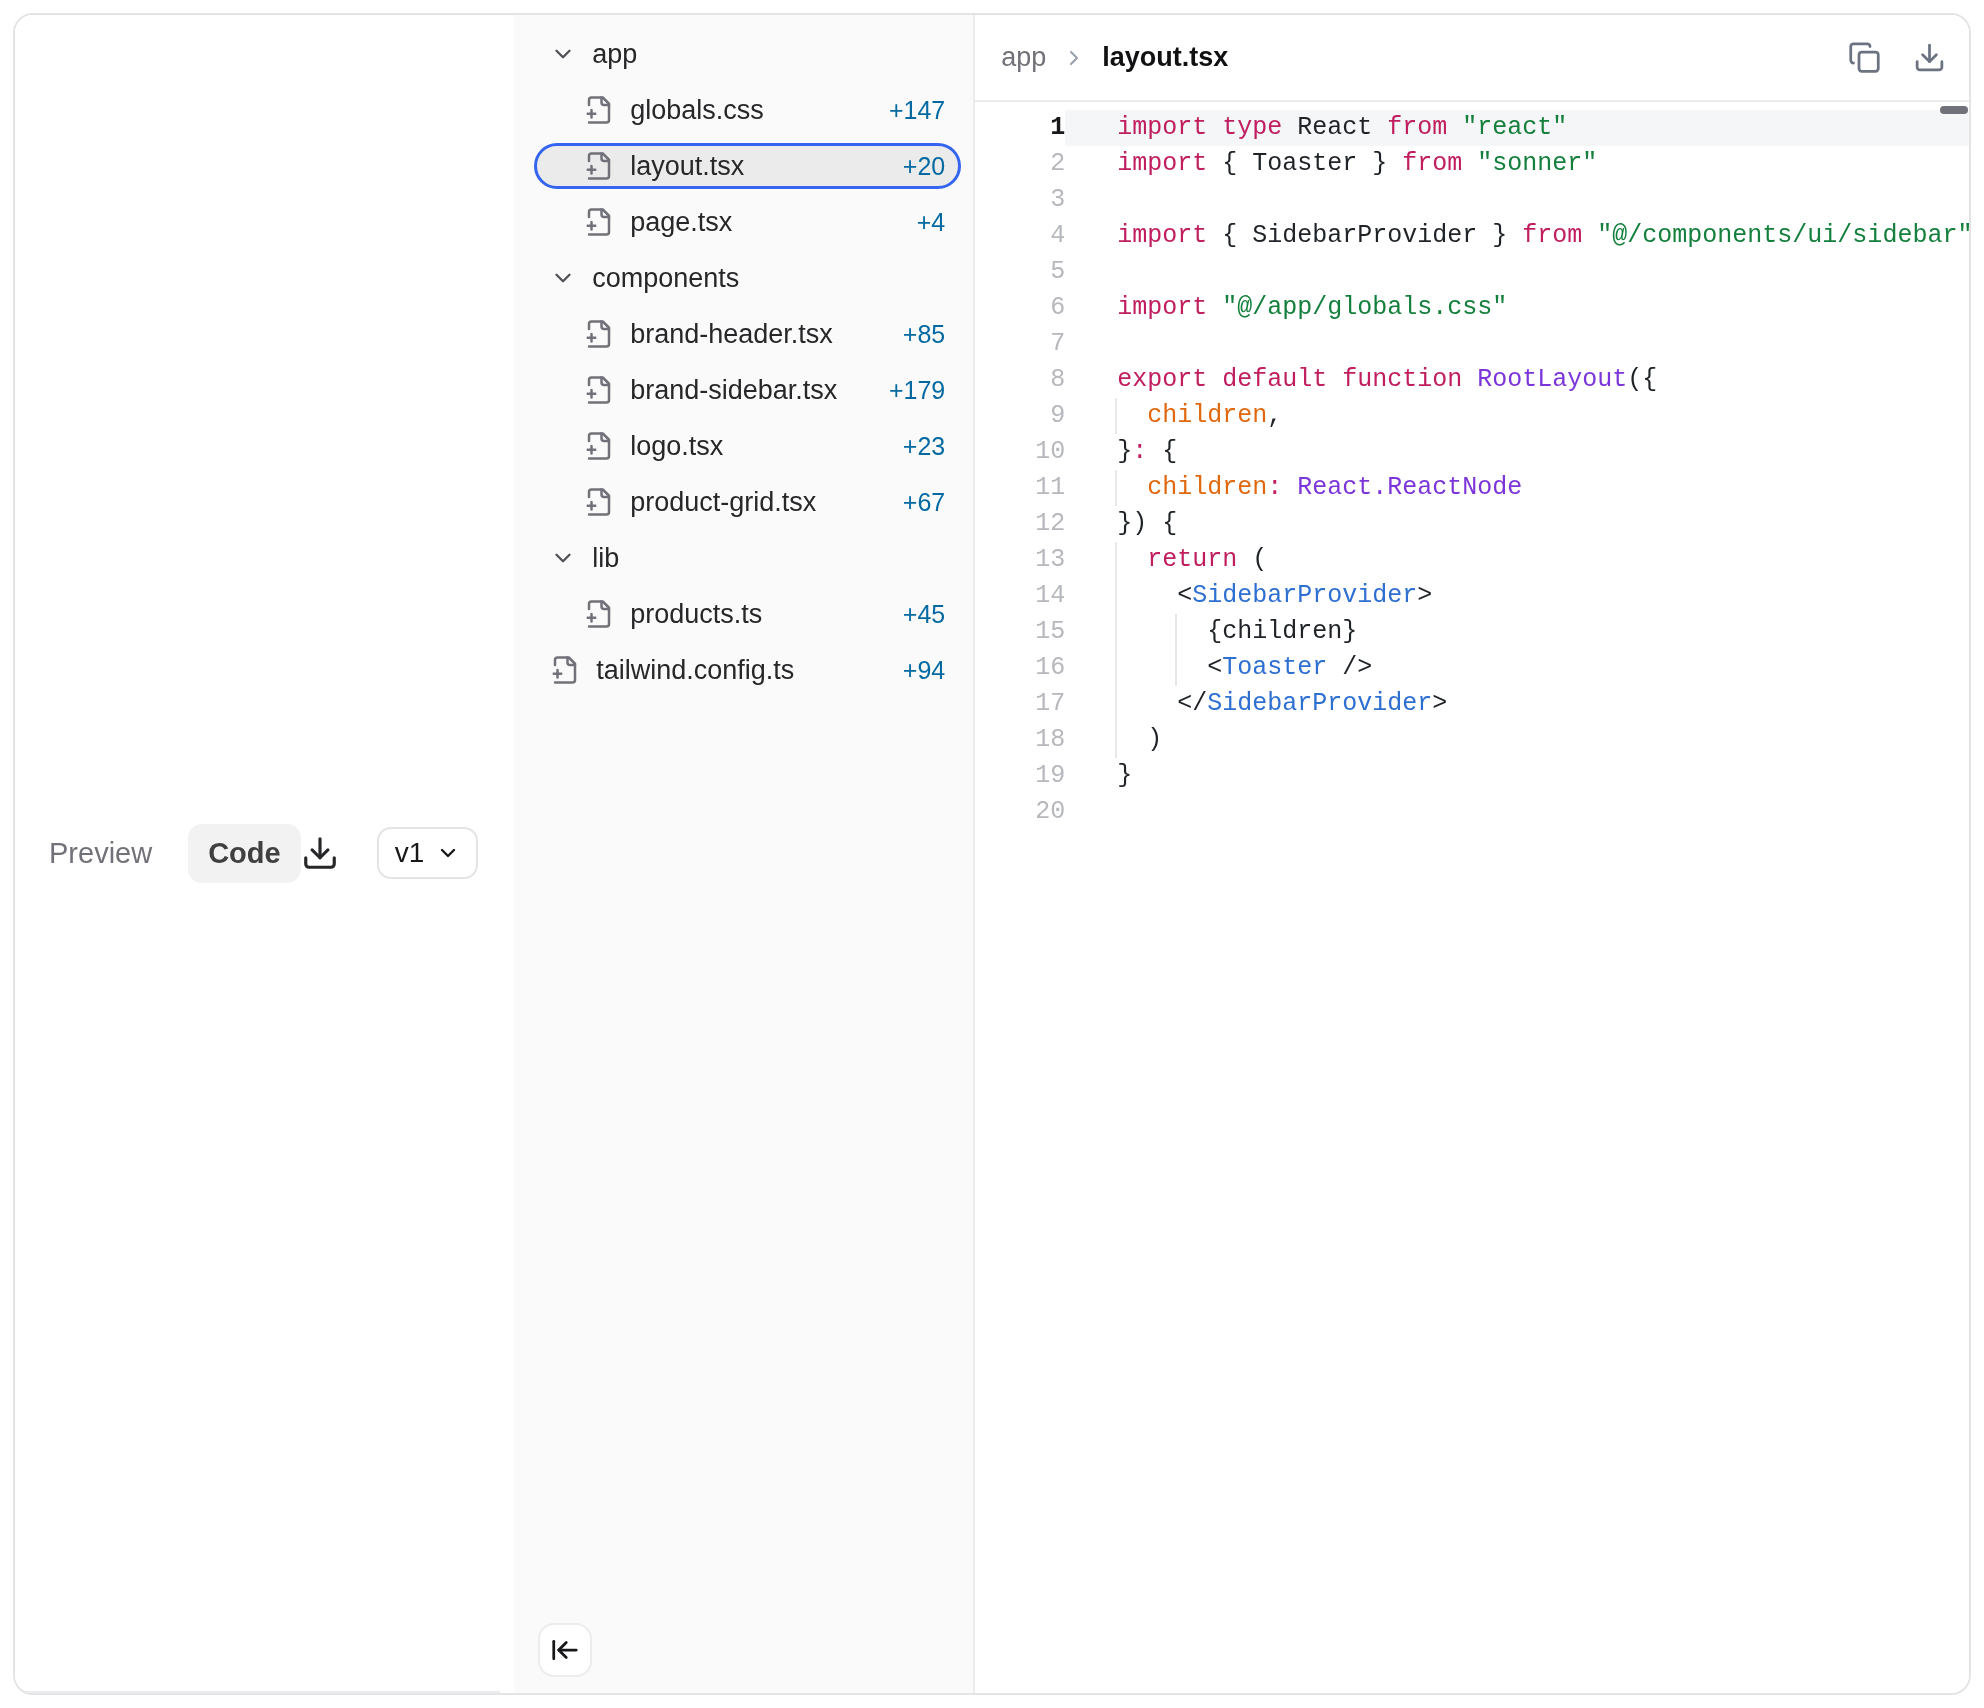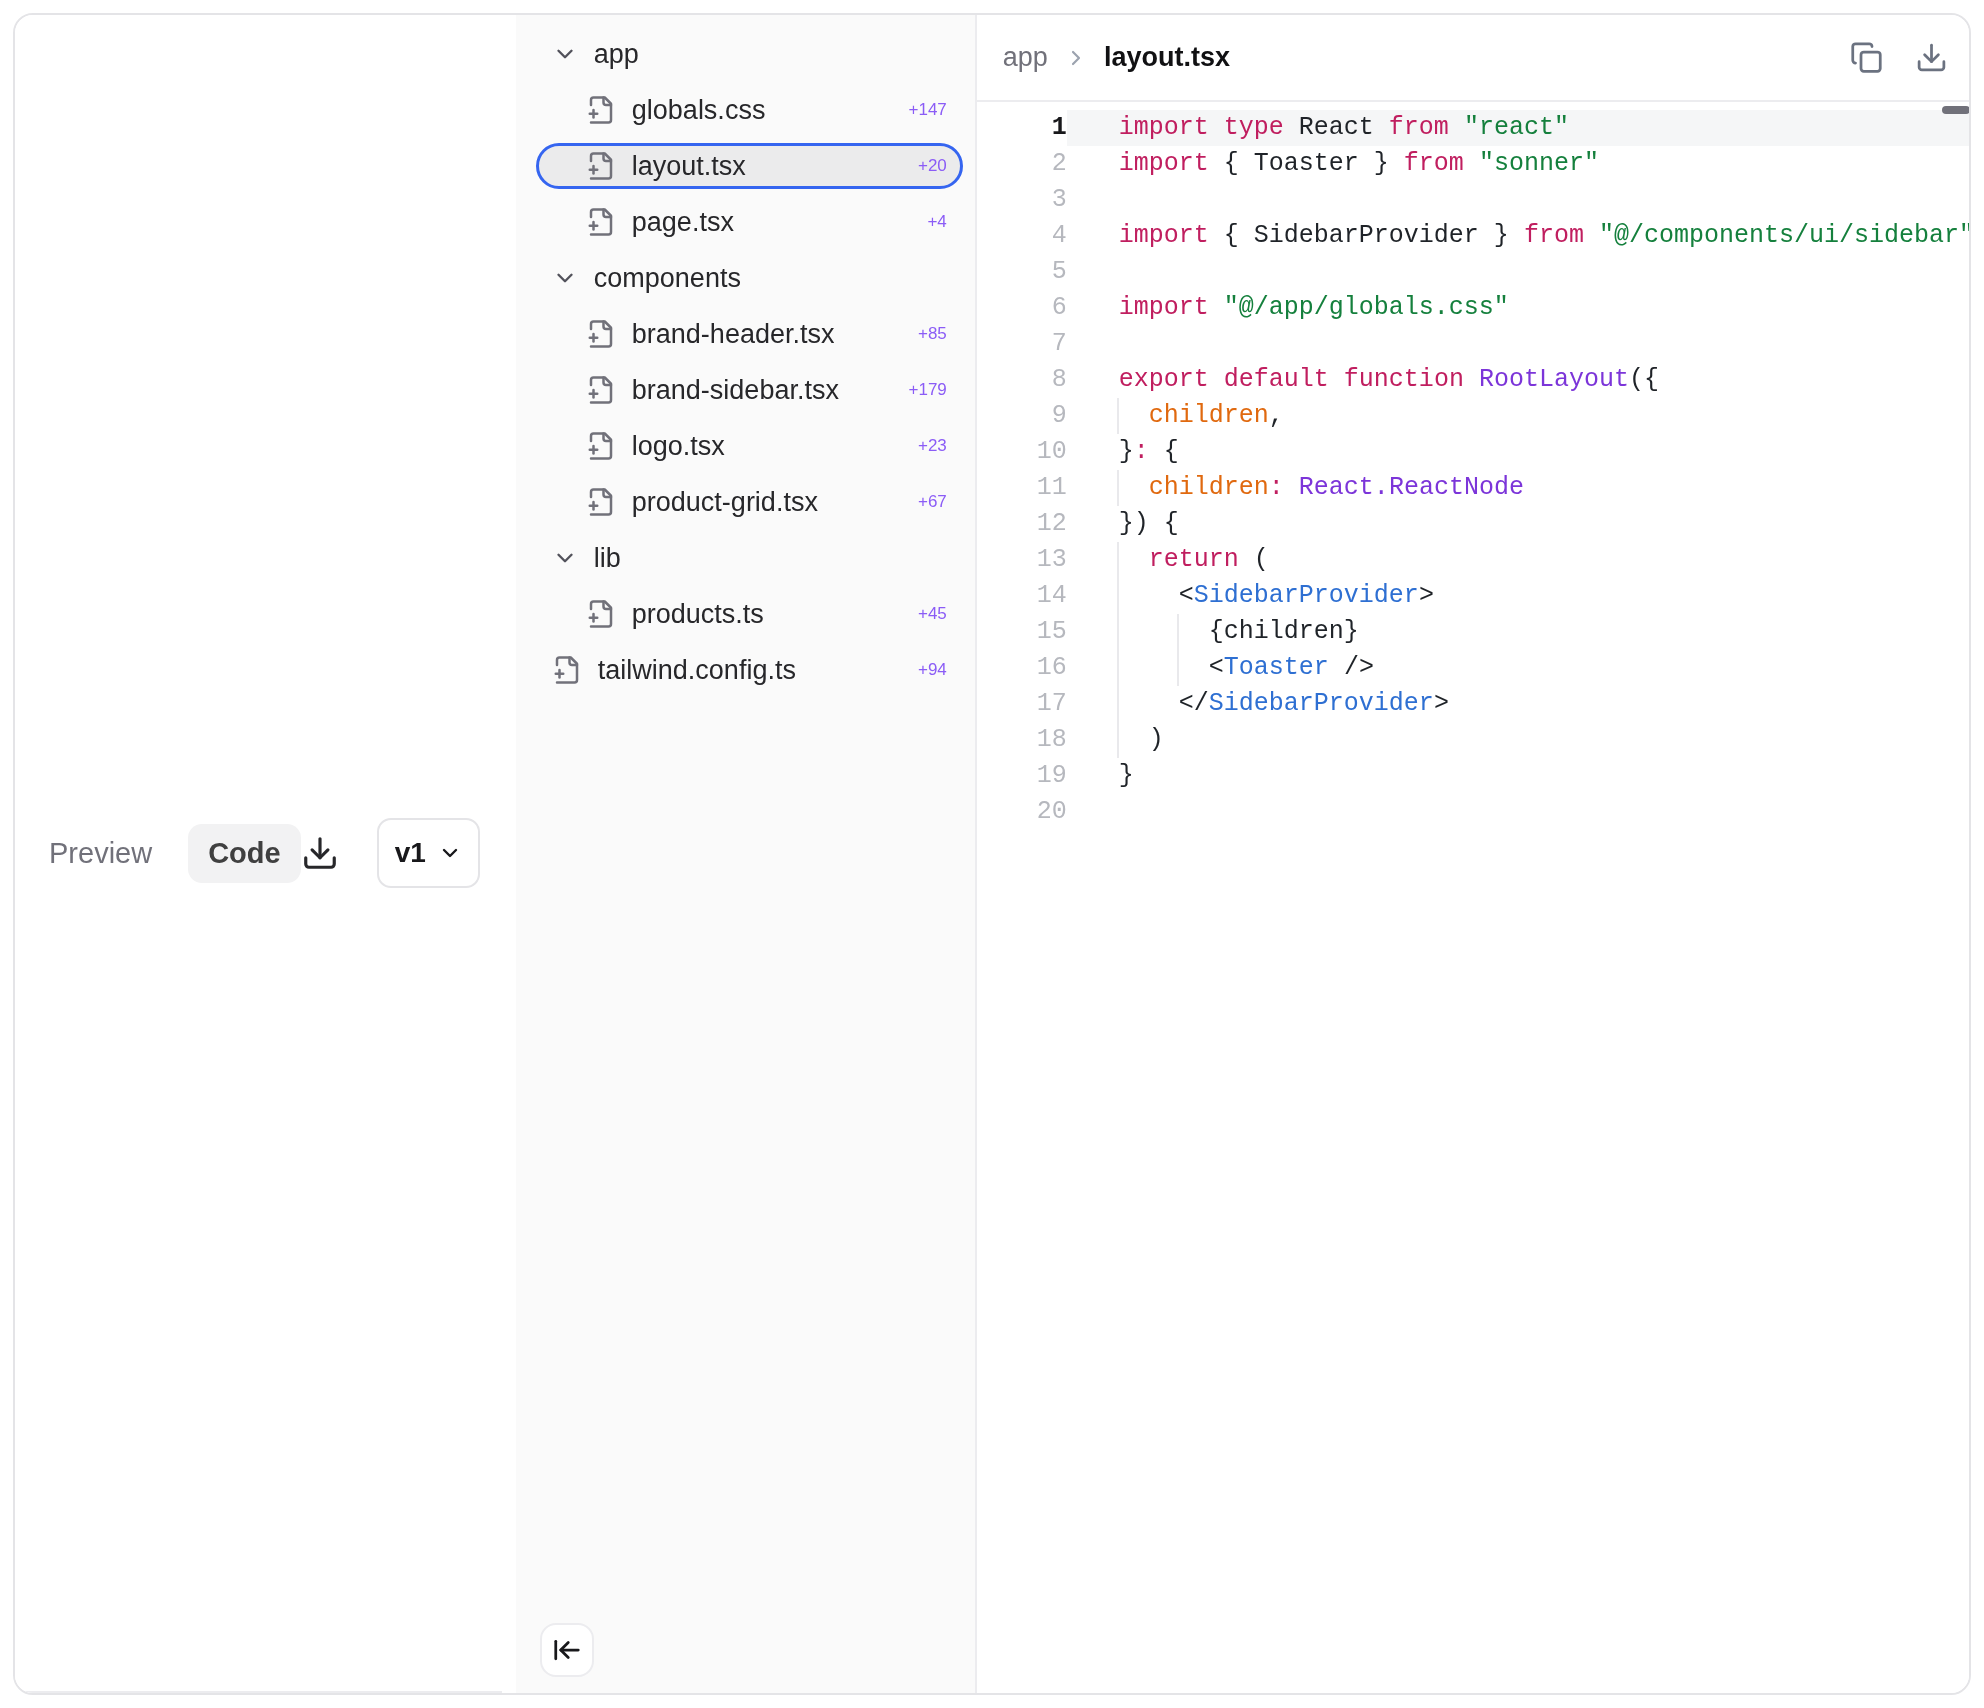--- a/index.html
+++ b/index.html
@@ -6,35 +6,35 @@
   #screen{position:relative;width:1984px;height:1708px;background:#ffffff;font-family:"Liberation Sans",sans-serif;color:#18181b;overflow:hidden;}
   .panel{position:absolute;left:13px;top:13px;right:13px;bottom:13px;background:#ffffff;border:2px solid #e4e4e7;border-radius:20px;display:flex;flex-direction:row;overflow:hidden;}
 
   
   .topbar{flex:0 0 98px;display:flex;align-items:center;padding:0 22px 0 34px;border-bottom:2px solid #ececef;background:#ffffff;}
   .tab-preview{color:#71717a;font-size:29px;font-weight:500;cursor:pointer;}
   .tab-code{margin-left:36px;background:#f2f2f3;color:#404040;font-size:29px;font-weight:600;padding:13px 20px;border-radius:14px;cursor:pointer;}
   .topbar-right{margin-left:auto;display:flex;align-items:center;gap:38px;}
   .icon-btn{display:flex;align-items:center;justify-content:center;background:none;border:none;padding:0;cursor:pointer;}
   .icon-btn svg{width:38px;height:38px;stroke:#27272a;fill:none;stroke-width:2;stroke-linecap:round;stroke-linejoin:round;}
-  .version-btn{display:flex;align-items:center;gap:12px;border:2px solid #e4e4e7;border-radius:14px;padding:0 16px;height:70px;font-size:28px;font-weight:700;color:#18181b;background:#fff;cursor:pointer;}
+  .version-btn{display:flex;align-items:center;gap:12px;border:2px solid #e4e4e7;border-radius:14px;padding:0 16px;height:52px;font-size:28px;font-weight:400;color:#18181b;background:#fff;cursor:pointer;}
   .version-btn svg{width:24px;height:24px;stroke:#18181b;fill:none;stroke-width:2.4;stroke-linecap:round;stroke-linejoin:round;}
 
   
   .main{flex:1;display:flex;min-height:0;padding-left:14px;}
   .sidebar{flex:0 0 461px;width:461px;background:#fafafa;border-right:2px solid #ececef;display:flex;flex-direction:column;justify-content:space-between;padding:16px 12px 16px 20px;box-sizing:border-box;}
   .tree{display:flex;flex-direction:column;}
   .trow{height:46px;display:flex;align-items:center;margin-bottom:10px;border-radius:23px;padding:0 16px;font-size:27px;color:#27272a;cursor:pointer;box-sizing:border-box;}
   .trow svg{flex:0 0 auto;}
   .trow .chev{width:26px;height:26px;stroke:#52525b;fill:none;stroke-width:2.2;stroke-linecap:round;stroke-linejoin:round;margin-right:16px;}
   .trow .ficon{width:30px;height:30px;stroke:#71717a;fill:none;stroke-width:2;stroke-linecap:round;stroke-linejoin:round;margin-right:16px;}
   .trow.d1{padding-left:50px;}
   .trow.selected{background:#ebebec;border:3px solid #3565f0;padding:0 13px 0 47px;}
   .tlabel{white-space:nowrap;overflow:hidden;text-overflow:ellipsis;}
-  .count{margin-left:auto;color:#8b5cf6;font-size:17px;padding-left:12px;}
+  .count{margin-left:auto;color:#0369a1;font-size:25px;padding-left:12px;}
   .collapse-btn{width:54px;height:54px;border:2px solid #ececef;border-radius:16px;background:#ffffff;display:flex;align-items:center;justify-content:center;cursor:pointer;margin-left:4px;}
   .collapse-btn svg{width:30px;height:30px;stroke:#18181b;fill:none;stroke-width:2.2;stroke-linecap:round;stroke-linejoin:round;}
 
   
   .codecol{flex:1;display:flex;flex-direction:column;min-width:0;background:#ffffff;}
   .codehdr{flex:0 0 85px;display:flex;align-items:center;padding:0 26px;border-bottom:2px solid #ececef;}
   .breadcrumb{display:flex;align-items:center;gap:16px;font-size:27px;}
   .bc-dir{color:#71717a;cursor:pointer;}
   .bc-sep{width:24px;height:24px;stroke:#9ca3af;fill:none;stroke-width:2.2;stroke-linecap:round;stroke-linejoin:round;}
   .bc-file{color:#111113;font-weight:600;}

